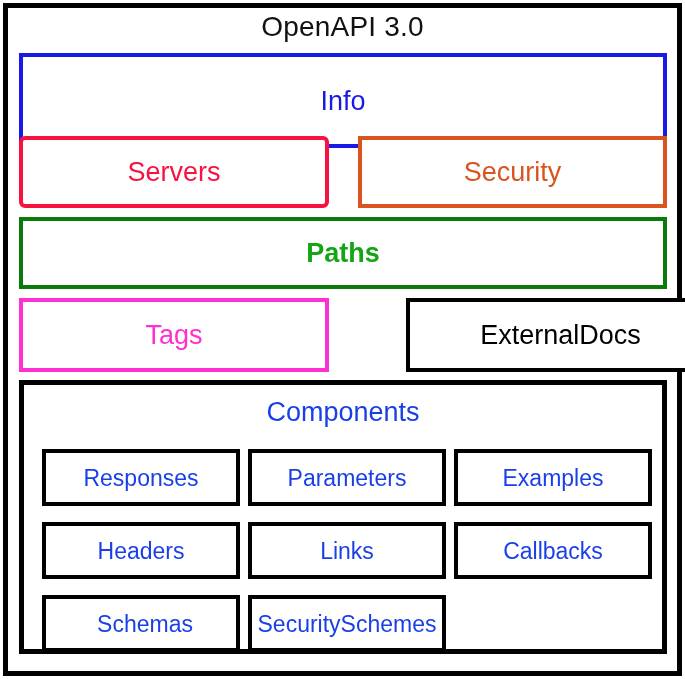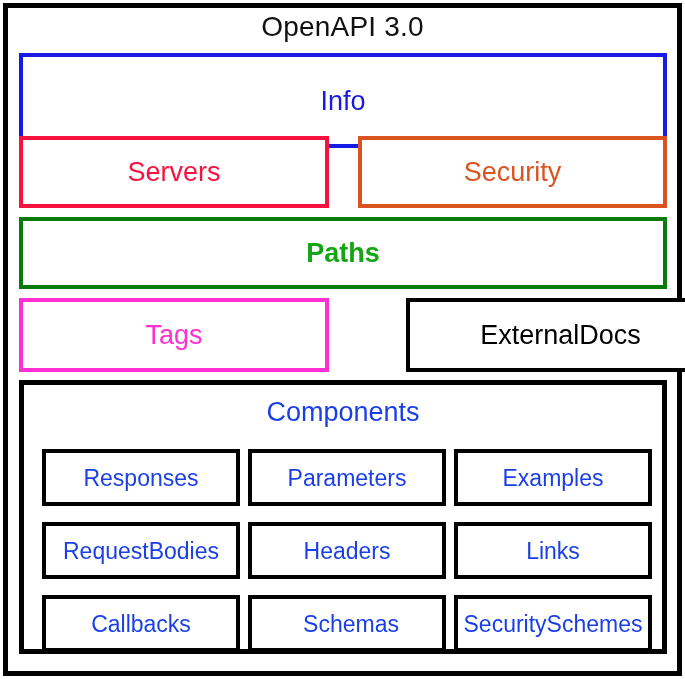--- a/index.html
+++ b/index.html
@@ -127,21 +127,21 @@
 <div id="diagram-root">
 
   <div class="outer-frame" style="border-color: rgb(0, 0, 0);"></div>
 
   <div class="diagram-title" style="color: rgb(17, 17, 17);">OpenAPI 3.0</div>
 
   <div class="box row-info" style="border-color: rgb(26, 26, 230);">
     <span class="box-label" style="color: rgb(26, 26, 230);">Info</span>
   </div>
 
-  <div class="box row-servers" style="border-color: rgb(248, 18, 63);">
+  <div class="box row-servers" style="border-color: rgb(248, 18, 63); border-radius: 6px;">
     <span class="box-label" style="color: rgb(248, 18, 63);">Servers</span>
   </div>
 
   <div class="box row-security" style="border-color: rgb(217, 84, 30);">
     <span class="box-label" style="color: rgb(217, 84, 30);">Security</span>
   </div>
 
   <div class="box row-paths" style="border-color: rgb(10, 122, 10);">
     <span class="box-label" style="color: rgb(19, 165, 19); font-weight: bold;">Paths</span>
   </div>
@@ -169,25 +169,20 @@
         </div>
       </div>
       <div class="comp-cell">
         <div class="comp-item" style="border-color: rgb(0, 0, 0);">
           <span class="comp-label" style="color: rgb(26, 63, 232);">Examples</span>
         </div>
       </div>
 
       <div class="comp-cell">
         <div class="comp-item" style="border-color: rgb(0, 0, 0);">
-          <span class="comp-label" style="color: rgb(26, 63, 232);">RequestBodies</span>
-        </div>
-      </div>
-      <div class="comp-cell">
-        <div class="comp-item" style="border-color: rgb(0, 0, 0);">
           <span class="comp-label" style="color: rgb(26, 63, 232);">Headers</span>
         </div>
       </div>
       <div class="comp-cell">
         <div class="comp-item" style="border-color: rgb(0, 0, 0);">
           <span class="comp-label" style="color: rgb(26, 63, 232);">Links</span>
         </div>
       </div>
 
       <div class="comp-cell">

